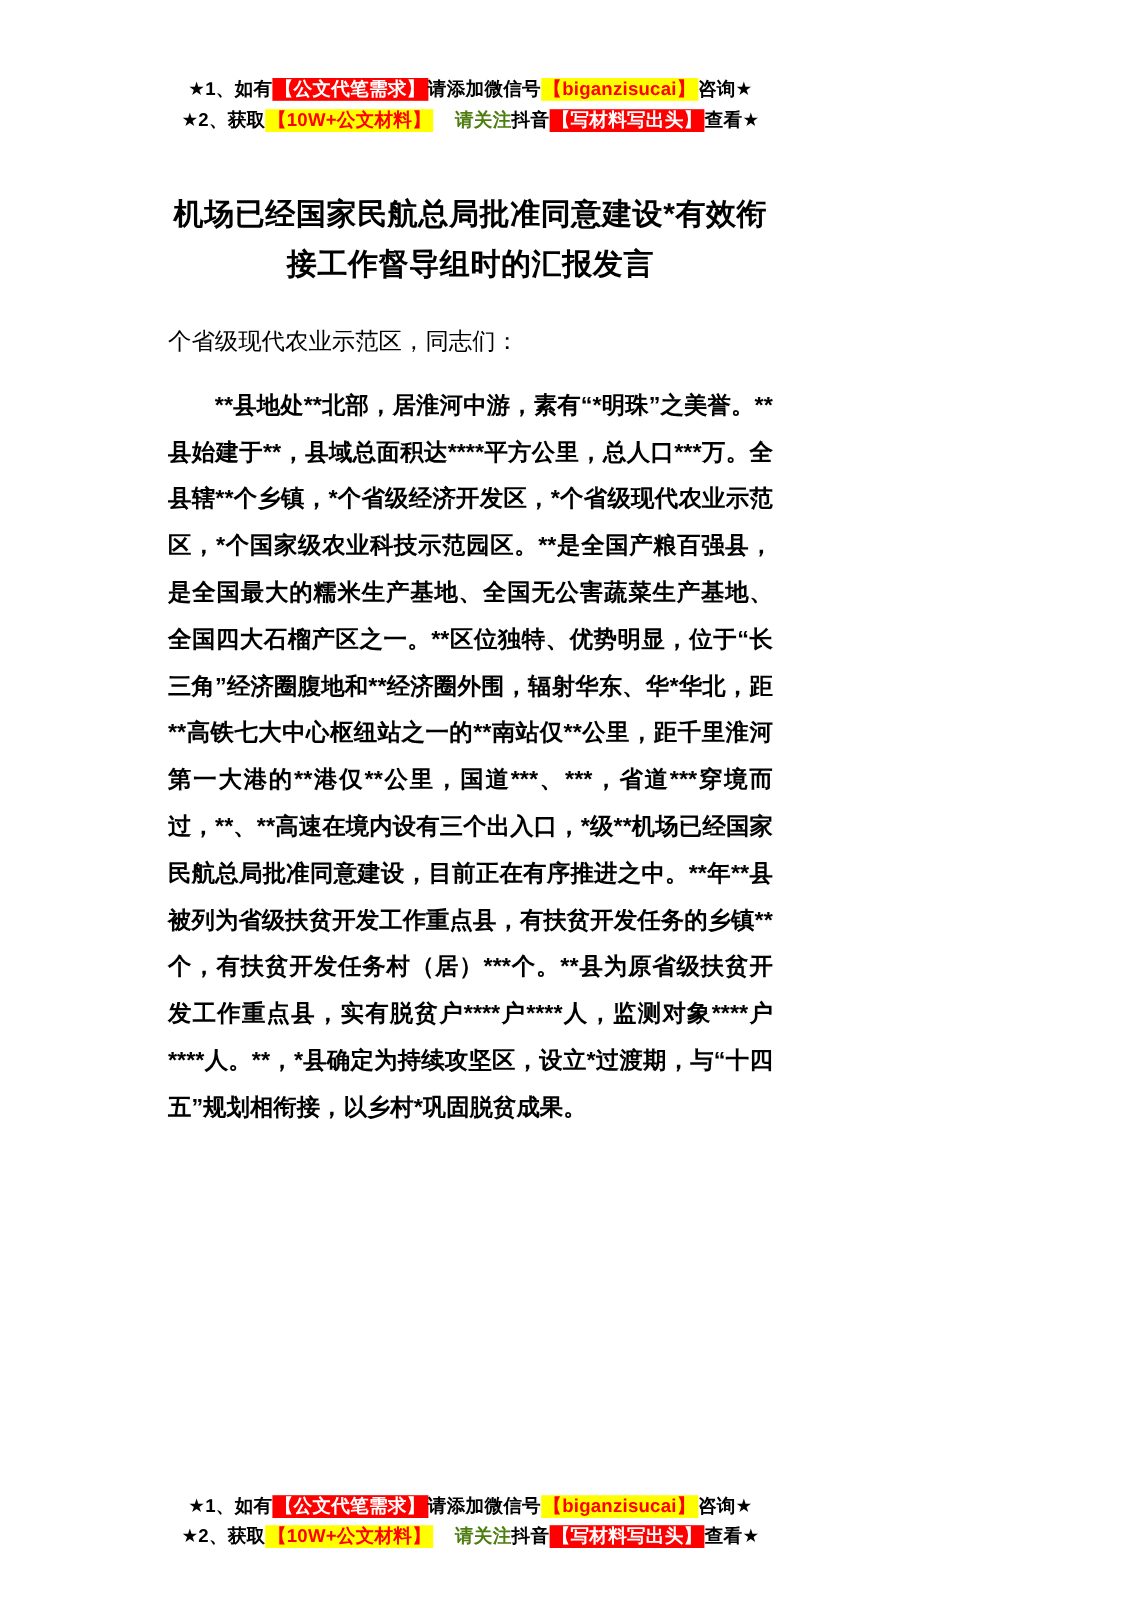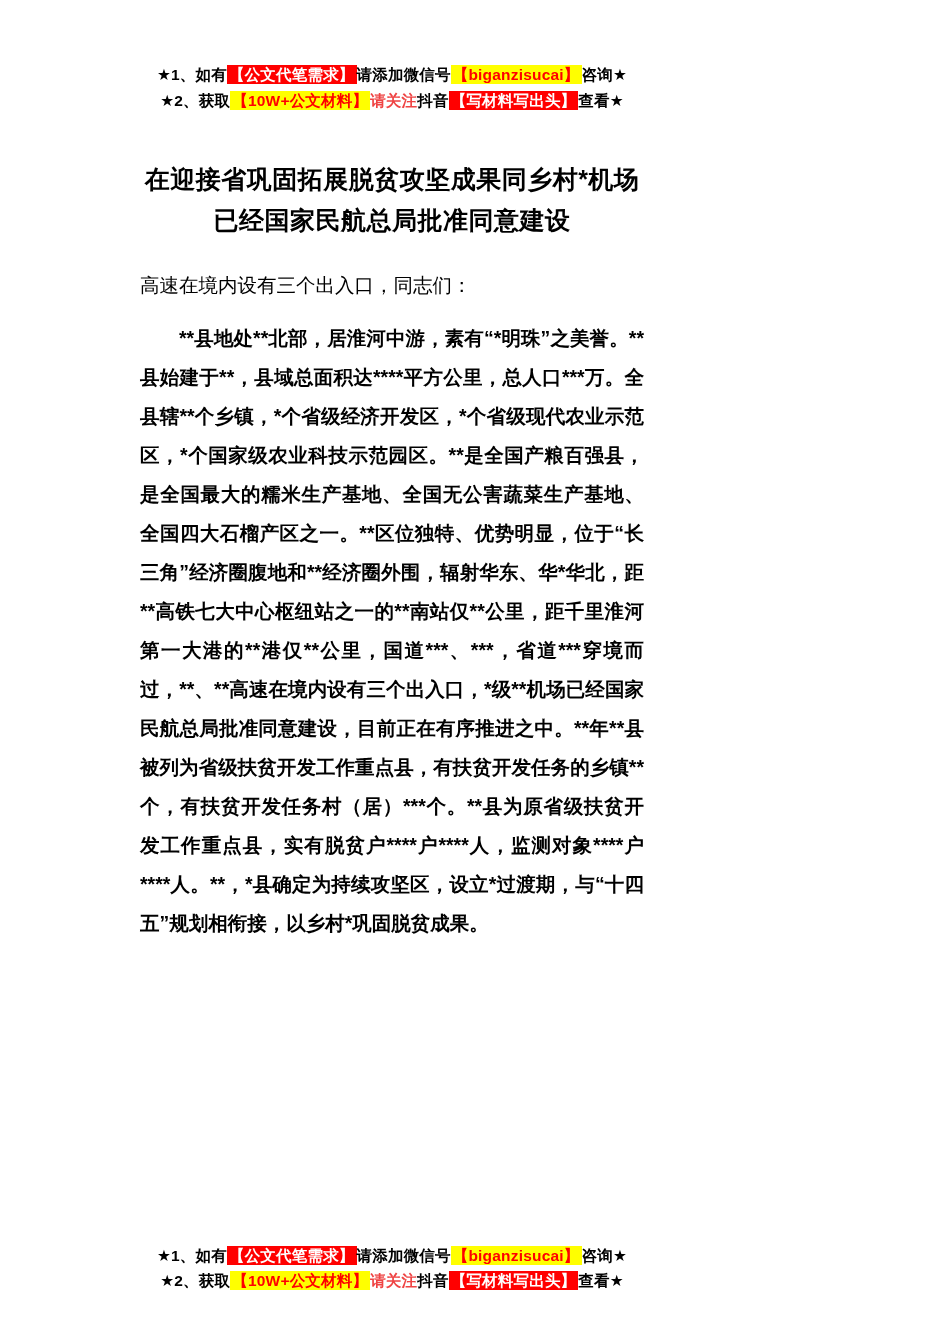--- a/index.html
+++ b/index.html
@@ -51,21 +51,22 @@
     background: #ff0000;
     color: #ffffff;
     padding: 1px 2px;
   }
   .hl-yellow {
     background: #ffff00;
     color: #ff0000;
     padding: 1px 2px;
   }
   .txt-red {
-    color: #ef4444;
+    color: #4d7c0f;
+    padding-left: 18px;
   }
   .txt-black {
     color: #000000;
   }
 
   
   .doc-title {
     margin: 46px 0 0 0;
     font-size: 25px;
     font-weight: bold;
@@ -95,24 +96,24 @@
 </head>
 <body>
 
 <div class="page">
 
   <div class="promo promo-top">
     <span class="promo-line"><span class="txt-black">★1、如有</span><span class="hl-red">【公文代笔需求】</span><span class="txt-black">请添加微信号</span><span class="hl-yellow">【biganzisucai】</span><span class="txt-black">咨询★</span></span>
     <span class="promo-line"><span class="txt-black">★2、获取</span><span class="hl-yellow">【10W+公文材料】</span><span class="txt-red">请关注</span><span class="txt-black">抖音</span><span class="hl-red">【写材料写出头】</span><span class="txt-black">查看★</span></span>
   </div>
 
-  <h1 class="doc-title">在迎接省巩固拓展脱贫攻坚成果同乡村*机场已经国家民航总局批准同意建设</h1>
+  <h1 class="doc-title">机场已经国家民航总局批准同意建设*有效衔接工作督导组时的汇报发言</h1>
 
   <div class="body-text">
-    <p class="para">高速在境内设有三个出入口，同志们：</p>
+    <p class="para">个省级现代农业示范区，同志们：</p>
     <p class="para indent">**县地处**北部，居淮河中游，素有“*明珠”之美誉。**县始建于**，县域总面积达****平方公里，总人口***万。全县辖**个乡镇，*个省级经济开发区，*个省级现代农业示范区，*个国家级农业科技示范园区。**是全国产粮百强县，是全国最大的糯米生产基地、全国无公害蔬菜生产基地、全国四大石榴产区之一。**区位独特、优势明显，位于“长三角”经济圈腹地和**经济圈外围，辐射华东、华*华北，距**高铁七大中心枢纽站之一的**南站仅**公里，距千里淮河第一大港的**港仅**公里，国道***、***，省道***穿境而过，**、**高速在境内设有三个出入口，*级**机场已经国家民航总局批准同意建设，目前正在有序推进之中。**年**县被列为省级扶贫开发工作重点县，有扶贫开发任务的乡镇**个，有扶贫开发任务村（居）***个。**县为原省级扶贫开发工作重点县，实有脱贫户****户****人，监测对象****户****人。**，*县确定为持续攻坚区，设立*过渡期，与“十四五”规划相衔接，以乡村*巩固脱贫成果。</p>
   </div>
 
   <div class="promo promo-bottom">
     <span class="promo-line"><span class="txt-black">★1、如有</span><span class="hl-red">【公文代笔需求】</span><span class="txt-black">请添加微信号</span><span class="hl-yellow">【biganzisucai】</span><span class="txt-black">咨询★</span></span>
     <span class="promo-line"><span class="txt-black">★2、获取</span><span class="hl-yellow">【10W+公文材料】</span><span class="txt-red">请关注</span><span class="txt-black">抖音</span><span class="hl-red">【写材料写出头】</span><span class="txt-black">查看★</span></span>
   </div>
 
 </div>
 

